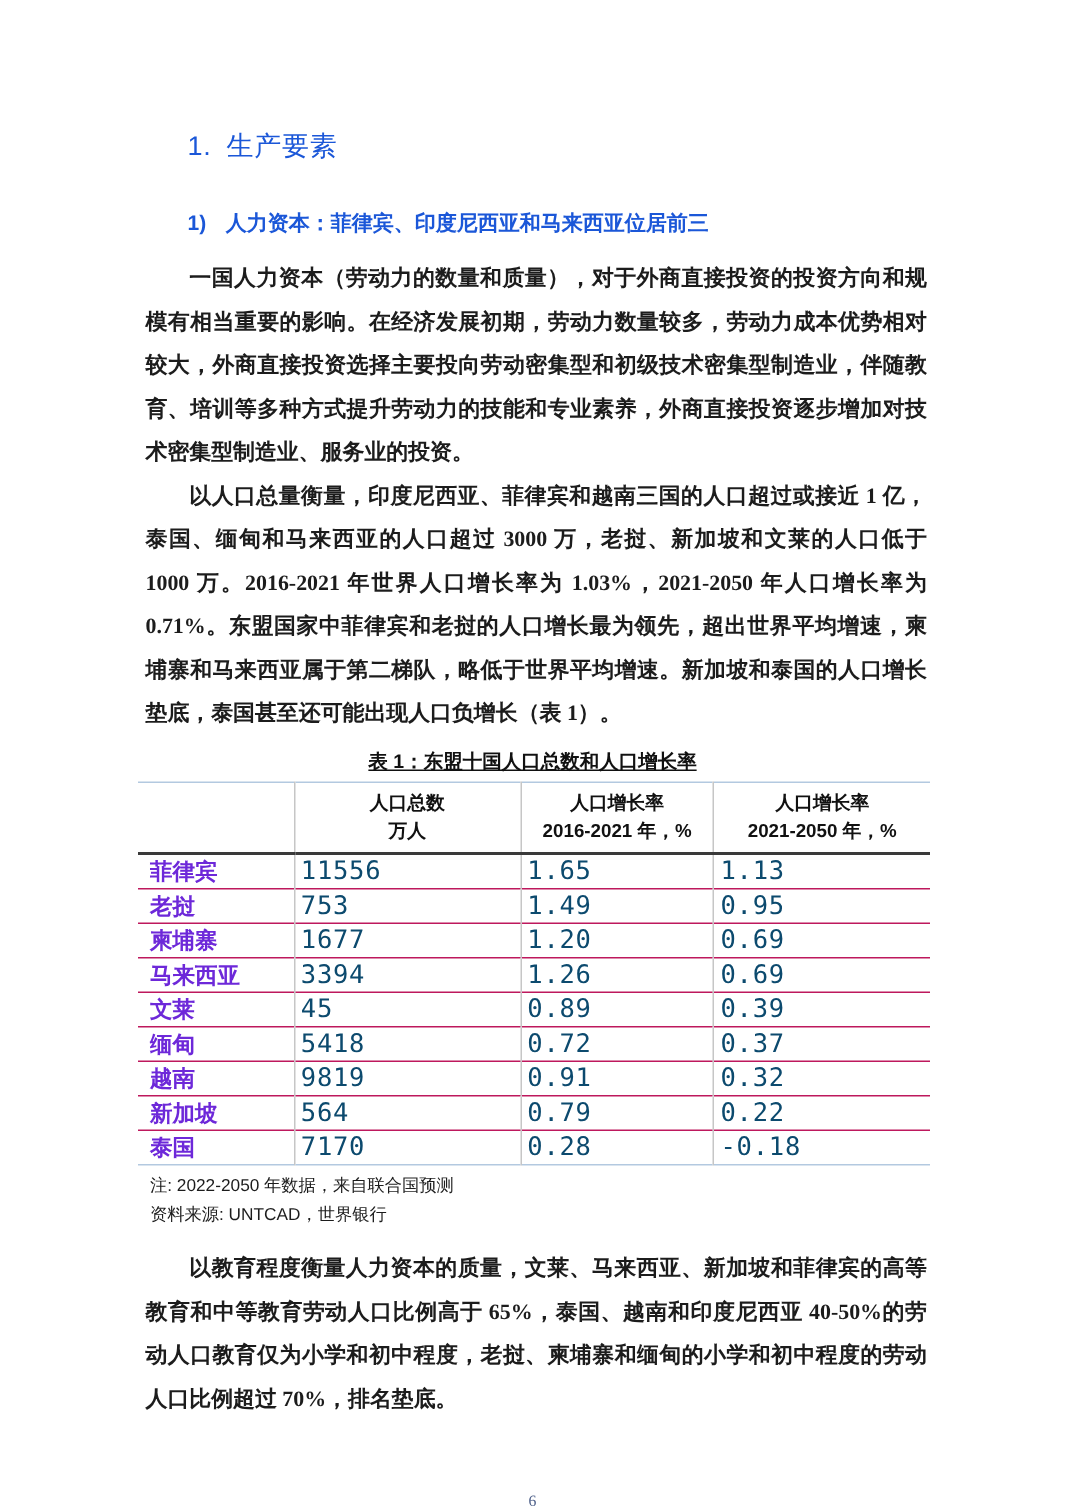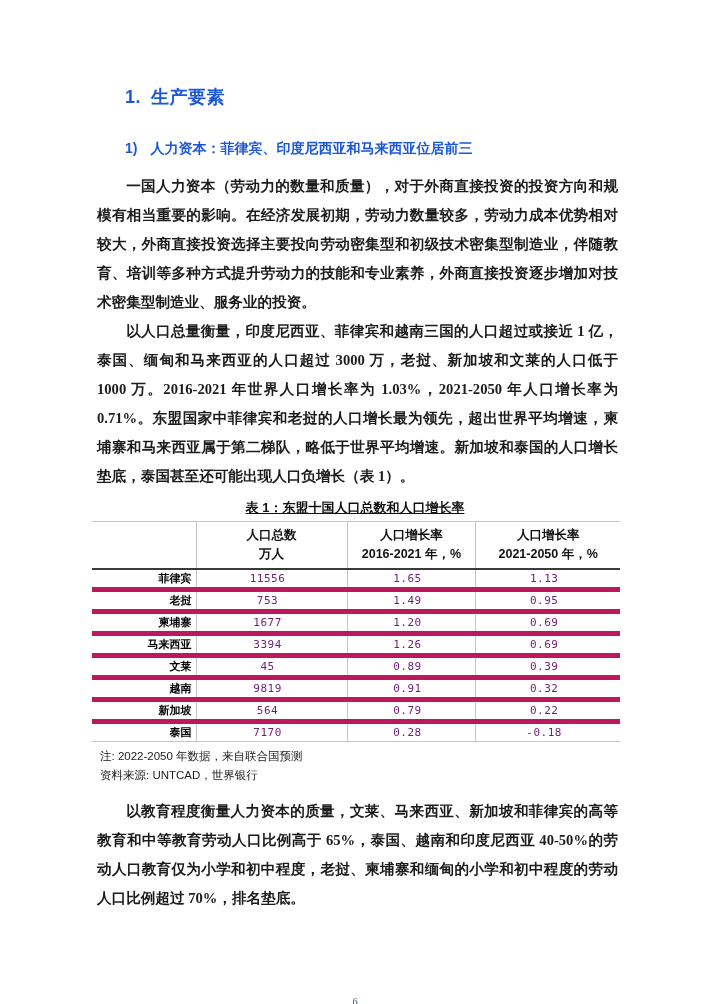--- a/index.html
+++ b/index.html
@@ -8,21 +8,21 @@
     width: 710px; height: 1004px; overflow: hidden; position: relative;
     font-family: "Liberation Serif", "DejaVu Serif", serif;
     color: #1f1f1f;
   }
   .page { position: relative; width: 710px; height: 1004px; }
 
   
   .section-title {
     margin: 84px 0 0 125px;
     font-family: "Liberation Sans", "DejaVu Sans", sans-serif;
-    font-size: 18px; line-height: 26px; font-weight: 700;
+    font-size: 18px; line-height: 26px; font-weight: 400;
     color: #1b57d8; letter-spacing: 0.5px;
   }
   .section-title .num { margin-right: 10px; }
   .subsection-title {
     margin: 28px 0 0 125px;
     font-family: "Liberation Sans", "DejaVu Sans", sans-serif;
     font-size: 14px; line-height: 20px; font-weight: 700;
     color: #1b57d8;
   }
   .subsection-title .num { margin-right: 13px; }
@@ -58,34 +58,33 @@
   .pop-table th {
     font-family: "Liberation Sans", "DejaVu Sans", sans-serif;
     font-size: 12.5px; line-height: 19px; font-weight: 700;
     text-align: center; vertical-align: middle;
     padding: 4px 2px; color: #111;
     border-bottom: 2px solid #3a3a3a;
   }
   .pop-table th + th, .pop-table td + td { border-left: 1px solid #c6c6c6; }
   .pop-table td {
     height: 19.6px; padding: 1px 4px;
-    border-top: 5px solid #be185d;
+    border-top: 1px solid #be185d;
     vertical-align: middle;
   }
   .pop-table tbody tr:first-child td { border-top: none; }
   .pop-table td.country {
     font-family: "Liberation Sans", "DejaVu Sans", sans-serif;
-    font-size: 11px; font-weight: 700; color: #000000;
+    font-size: 15px; font-weight: 700; color: #6d28d9;
     padding-left: 8px;
-    text-align: right;
   }
   .pop-table td.num {
     font-family: "DejaVu Sans Mono", "Liberation Mono", monospace;
-    font-size: 11px; color: #701a75;
-    text-align: center; padding-right: 12px; letter-spacing: 0.5px;
+    font-size: 17px; color: #0c4a6e;
+    text-align: left; padding-right: 12px; letter-spacing: 0.5px;
   }
 
   
   .table-notes { margin: 5px 92px 0 100px; }
   .note-line {
     font-family: "Liberation Sans", "DejaVu Sans", sans-serif;
     font-size: 11.5px; line-height: 19px; color: #1c1c1c;
   }
 
   
@@ -164,20 +163,26 @@
         <td class="num">1.26</td>
         <td class="num">0.69</td>
       </tr>
       <tr>
         <td class="country">文莱</td>
         <td class="num">45</td>
         <td class="num">0.89</td>
         <td class="num">0.39</td>
       </tr>
       <tr>
+        <td class="country">缅甸</td>
+        <td class="num">5418</td>
+        <td class="num">0.72</td>
+        <td class="num">0.37</td>
+      </tr>
+      <tr>
         <td class="country">越南</td>
         <td class="num">9819</td>
         <td class="num">0.91</td>
         <td class="num">0.32</td>
       </tr>
       <tr>
         <td class="country">新加坡</td>
         <td class="num">564</td>
         <td class="num">0.79</td>
         <td class="num">0.22</td>

